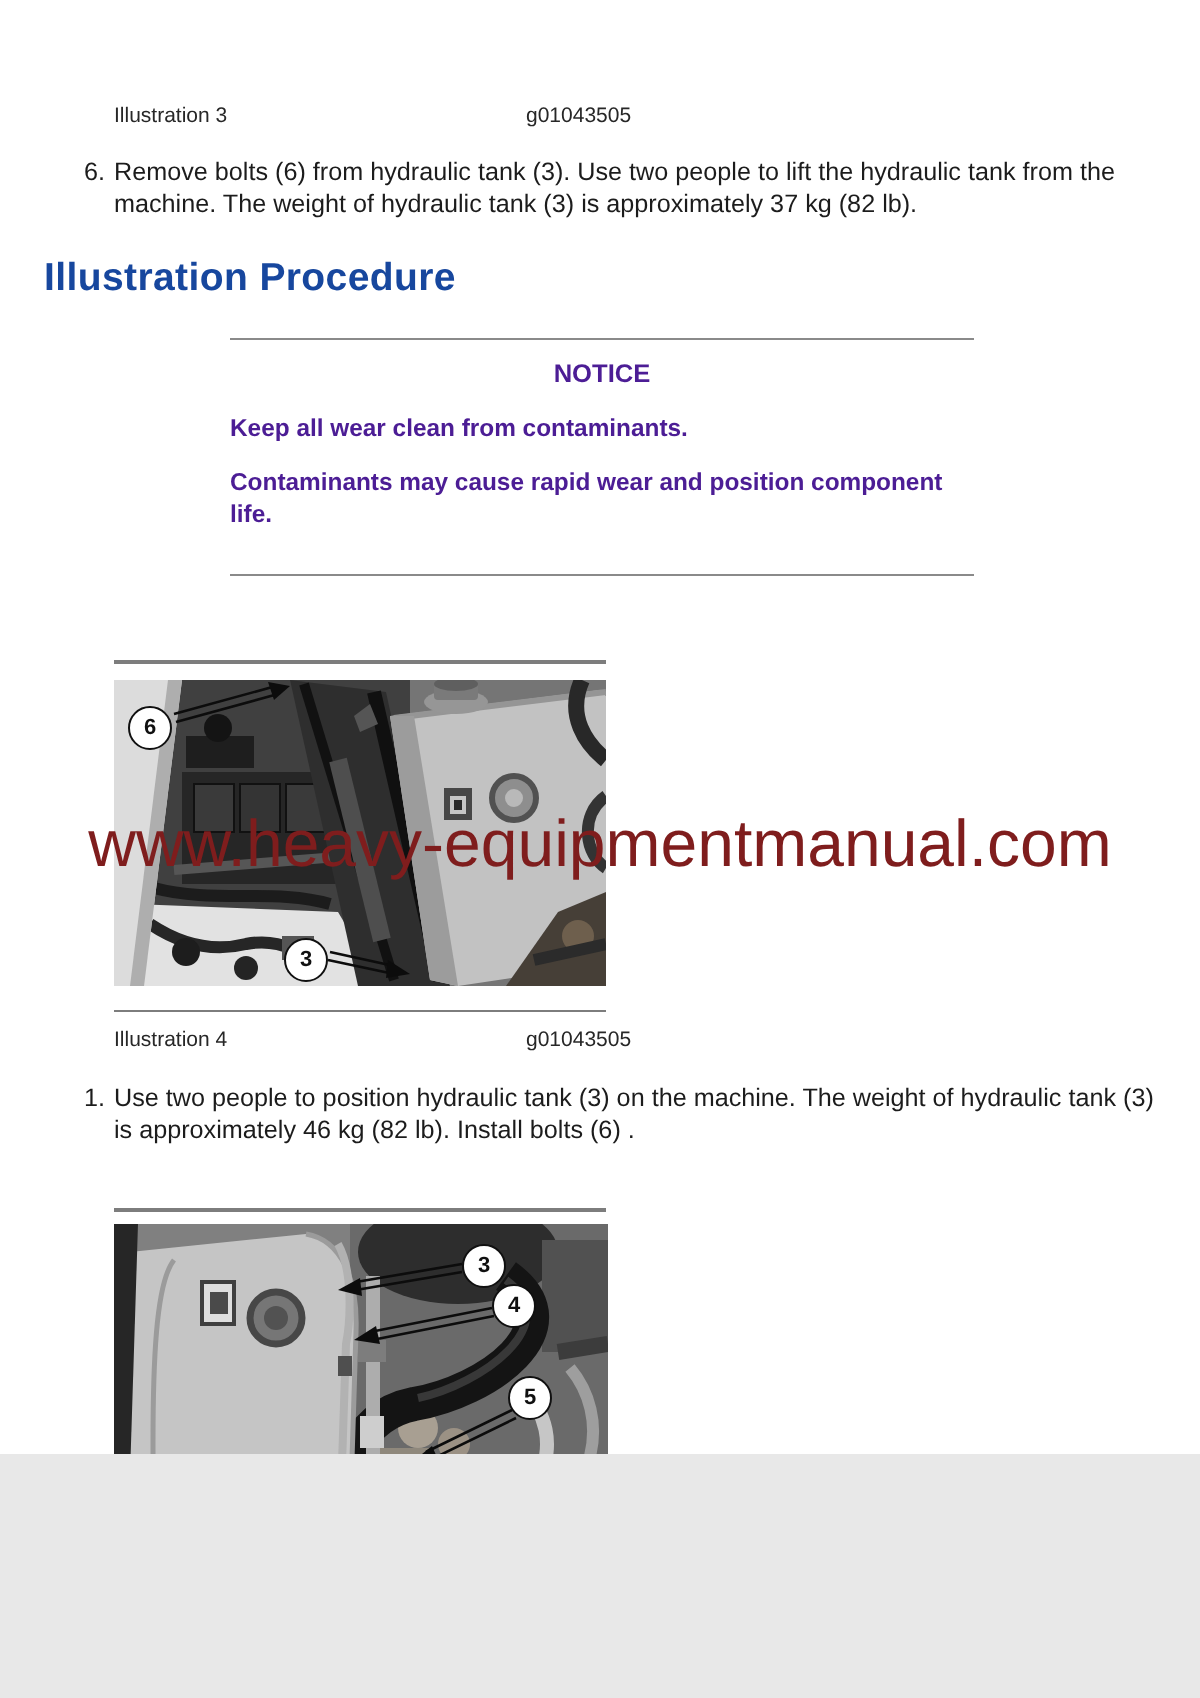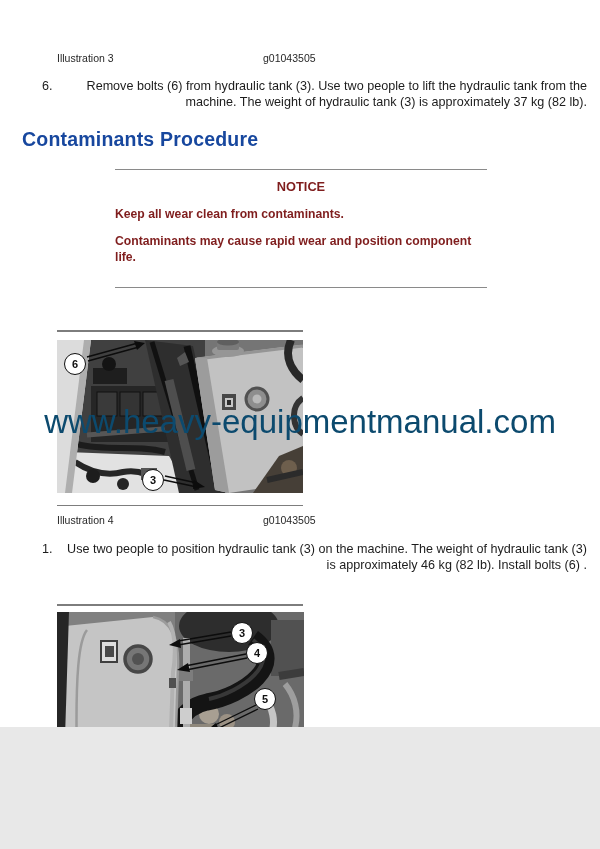--- a/index.html
+++ b/index.html
@@ -9,28 +9,28 @@
     position:relative; width:600px; height:727px;
     background:#ffffff; overflow:hidden; margin:0 auto;
     color:#1f1f1f;
   }
   
   .cap { position:absolute; left:57px; width:500px; font-size:10.5px; color:#272727; }
   .cap-code { position:absolute; left:206px; top:0; }
   
   .step { position:absolute; left:42px; width:545px; display:flex; font-size:12.6px; line-height:16px; color:#1c1c1c; }
   .step-num { flex:0 0 15px; }
-  .step-text { flex:1 1 auto;text-align:right; }
+  .step-text { flex:1 1 auto; }
   
   .heading { position:absolute; left:22px; font-size:19.5px; font-weight:bold; letter-spacing:0.2px; }
   
   .notice {
     position:absolute; left:115px; width:372px;
     border-top:1.5px solid #8a8a8a; border-bottom:1.5px solid #8a8a8a;
-    font-size:12.2px; font-weight:bold; color:#7f1d1d;
+    font-size:12.2px; font-weight:bold; color:#4c1d95;
     padding-bottom:22px;
   }
   .notice-title { text-align:center; margin-top:9px; font-size:12.8px; line-height:16px; }
   .notice-para { margin-top:11px; line-height:16px; }
   
   .fig { position:absolute; left:57px; width:246px; }
   .fig-rule { height:1.5px; background:#7d7d7d; }
   .photo { position:relative; width:246px; }
   .photo-1 { height:153px; margin-top:8px; }
   .photo-2 { width:247px; height:157px; margin-top:6px; }
@@ -59,21 +59,21 @@
   <div class="cap" style="top:52px">
     <span class="cap-label">Illustration 3</span>
     <span class="cap-code">g01043505</span>
   </div>
 
   <div class="step" style="top:78px">
     <span class="step-num">6.</span>
     <span class="step-text">Remove bolts (6) from hydraulic tank (3). Use two people to lift the hydraulic tank from the machine. The weight of hydraulic tank (3) is approximately 37 kg (82 lb).</span>
   </div>
 
-  <div class="heading" style="top: 128px; color: rgb(23, 71, 158);">Contaminants Procedure</div>
+  <div class="heading" style="top: 128px; color: rgb(23, 71, 158);">Illustration Procedure</div>
 
   <div class="notice" style="top:169px">
     <div class="notice-title">NOTICE</div>
     <p class="notice-para">Keep all wear clean from contaminants.</p>
     <p class="notice-para">Contaminants may cause rapid wear and position component life.</p>
   </div>
 
   <figure class="fig" style="top:330px">
     <div class="fig-rule"></div>
     <div class="photo photo-1">
@@ -128,21 +128,21 @@
       <div class="callout" style="left:7px;top:13px">
         <span>6</span>
       </div>
       <div class="callout" style="left:85px;top:129px">
         <span>3</span>
       </div>
     </div>
     <div class="fig-rule rule-b1"></div>
   </figure>
 
-  <div class="watermark" style="color: #0c4a6e; text-align: center;">www.heavy-equipmentmanual.com</div>
+  <div class="watermark" style="color: #7f1d1d; text-align: center;">www.heavy-equipmentmanual.com</div>
 
   <div class="cap" style="top:514px">
     <span class="cap-label">Illustration 4</span>
     <span class="cap-code">g01043505</span>
   </div>
 
   <div class="step" style="top:541px">
     <span class="step-num">1.</span>
     <span class="step-text">Use two people to position hydraulic tank (3) on the machine. The weight of hydraulic tank (3) is approximately 46 kg (82 lb). Install bolts (6) .</span>
   </div>

